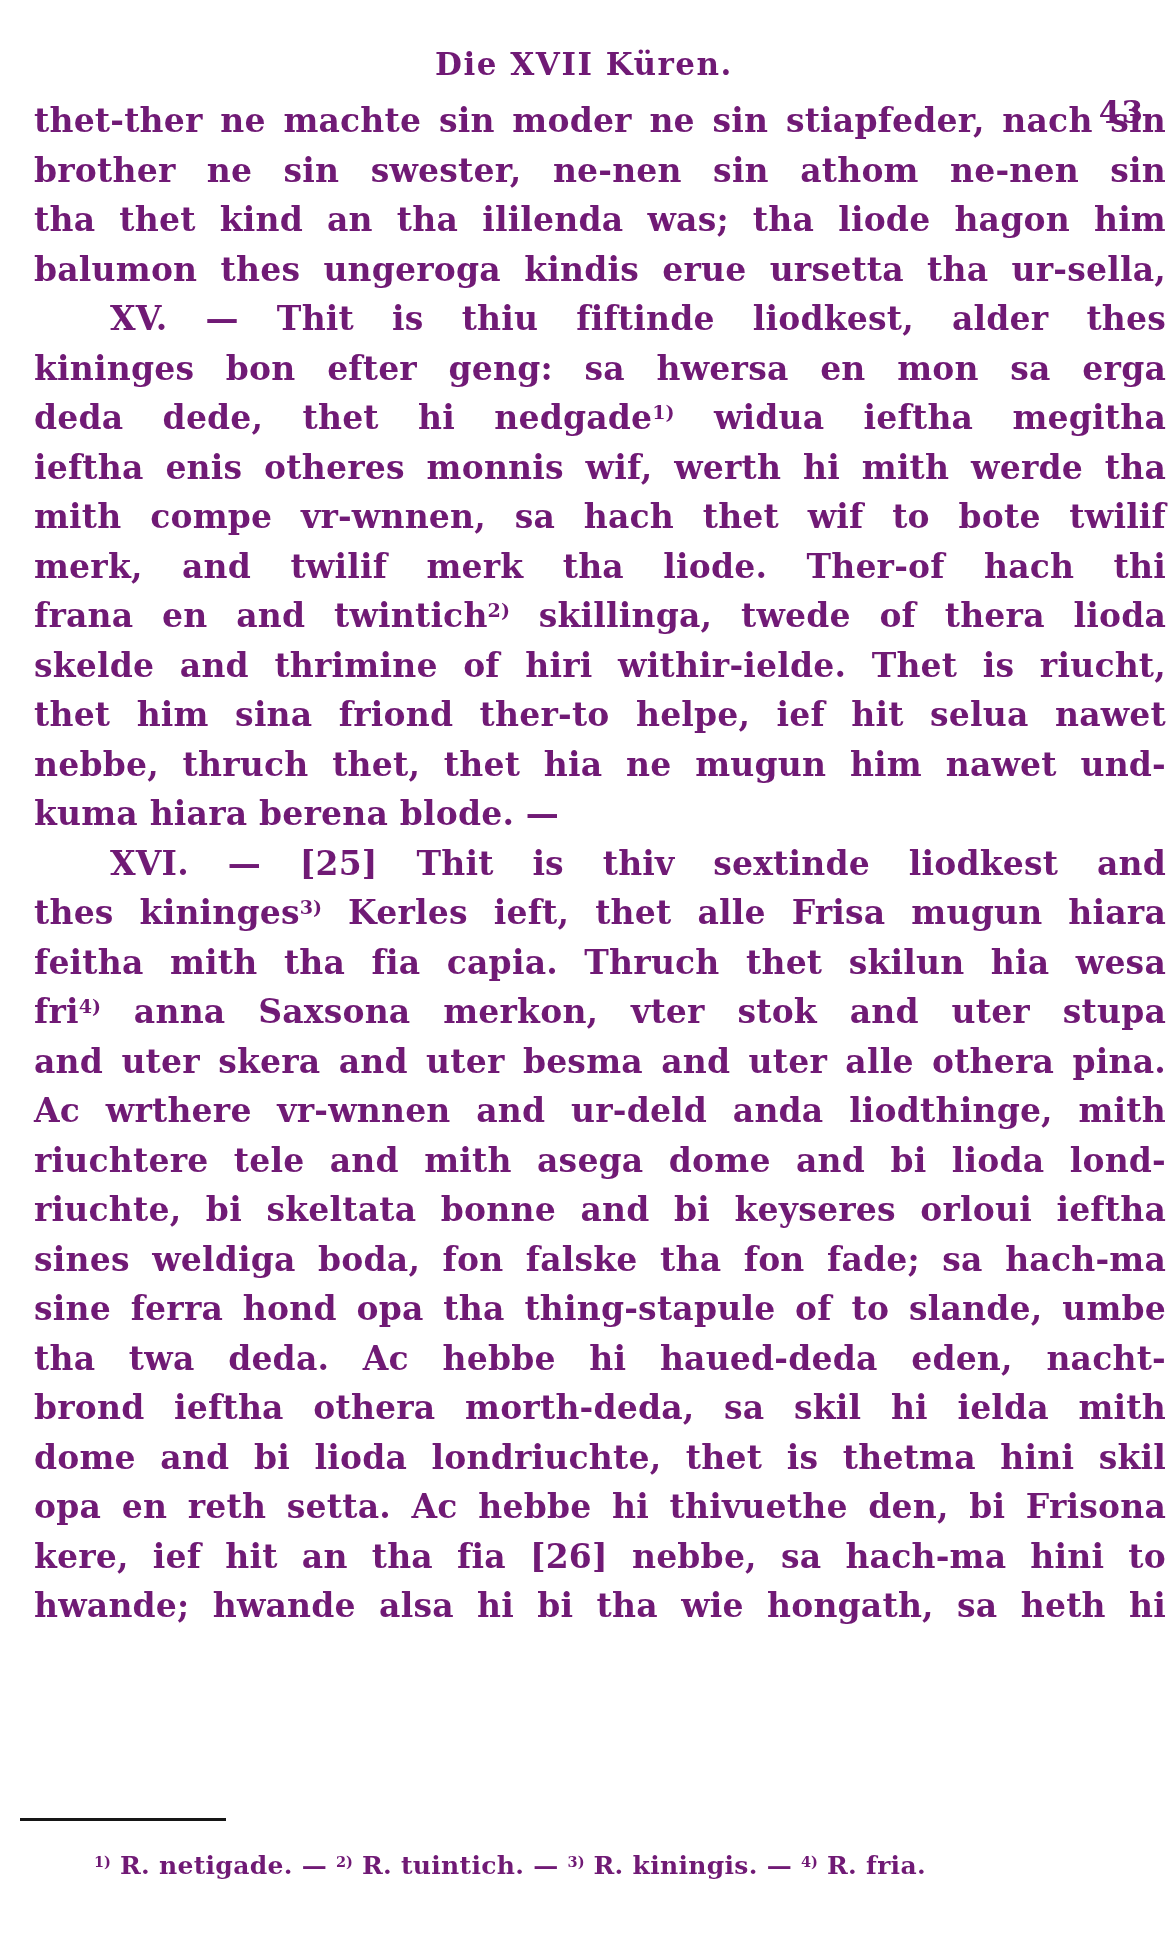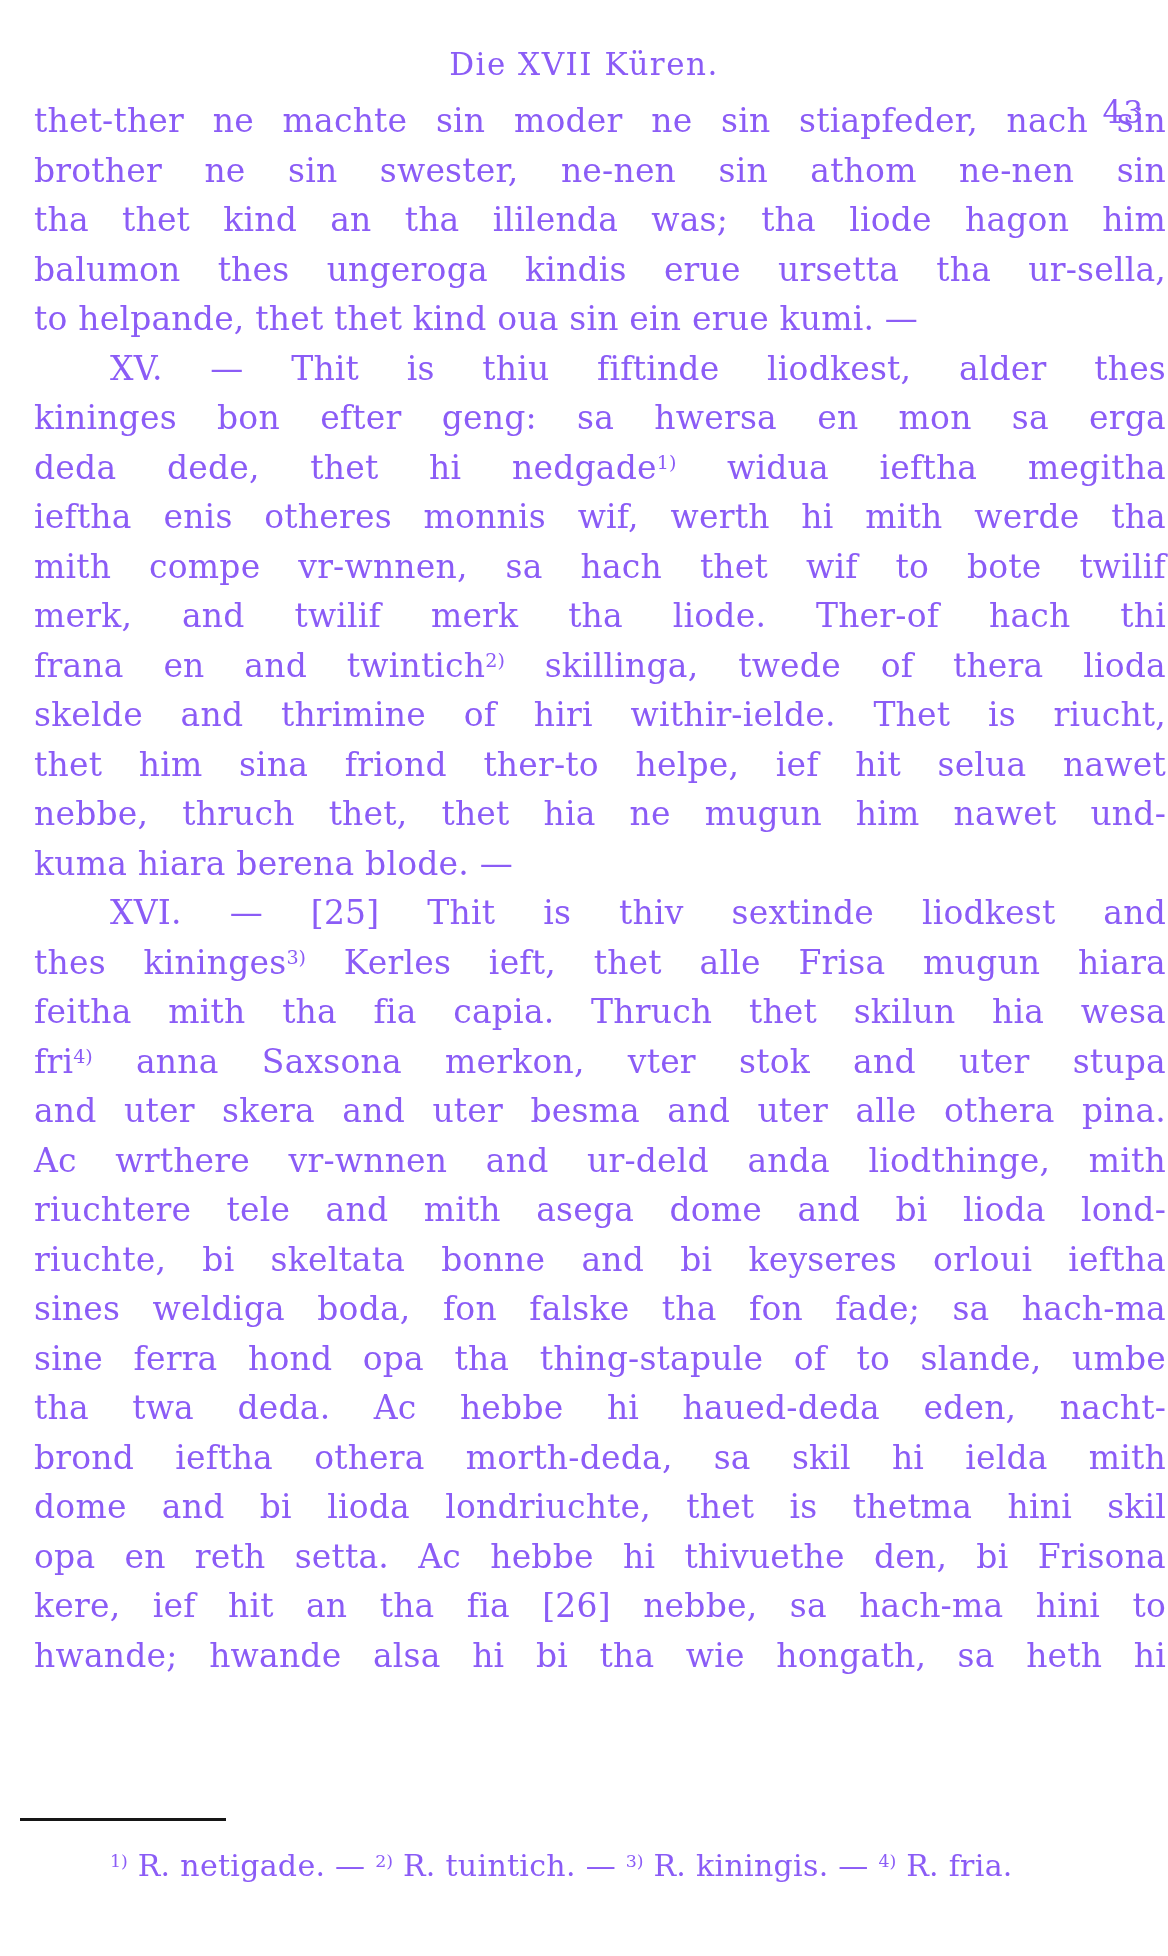--- a/index.html
+++ b/index.html
@@ -61,44 +61,43 @@
   .footnote-sep {
     position: absolute;
     left: 20px;
     top: 1818px;
     width: 206px;
     height: 3px;
     background: #161616;
   }
   .footnote {
     position: absolute;
-    left: 22px;
+    left: 6px;
     top: 1846px;
     width: 1132px;
     padding-left: 88px;
     box-sizing: border-box;
-    font-size: 30px;
+    font-size: 25px;
     line-height: 40px;
     letter-spacing: 0.3px;
   }
 </style>
 </head>
 <body>
 
-<div class="page" style="background: rgb(255, 255, 255); color: #8b5cf6;">
+<div class="page" style="background: rgb(255, 255, 255); color: #701a75; font-weight: bold;">
   <div class="header">
     <span class="title">Die XVII Küren.</span>
     <span class="pagenum">43</span>
   </div>
   <div class="text-body">
       <div class="line">thet-ther ne machte sin moder ne sin stiapfeder, nach sin</div>
       <div class="line">brother ne sin swester, ne-nen sin athom ne-nen sin</div>
       <div class="line">tha thet kind an tha ililenda was; tha liode hagon him</div>
       <div class="line">balumon thes ungeroga kindis erue ursetta tha ur-sella,</div>
-      <div class="line end">to helpande, thet thet kind oua sin ein erue kumi. —</div>
       <div class="line indent">XV. — Thit is thiu fiftinde liodkest, alder thes</div>
       <div class="line">kininges bon efter geng: sa hwersa en mon sa erga</div>
       <div class="line">deda dede, thet hi nedgade<sup>1)</sup> widua ieftha megitha</div>
       <div class="line">ieftha enis otheres monnis wif, werth hi mith werde tha</div>
       <div class="line">mith compe vr-wnnen, sa hach thet wif to bote twilif</div>
       <div class="line">merk, and twilif merk tha liode. Ther-of hach thi</div>
       <div class="line">frana en and twintich<sup>2)</sup> skillinga, twede of thera lioda</div>
       <div class="line">skelde and thrimine of hiri withir-ielde. Thet is riucht,</div>
       <div class="line">thet him sina friond ther-to helpe, ief hit selua nawet</div>
       <div class="line">nebbe, thruch thet, thet hia ne mugun him nawet und-</div>

